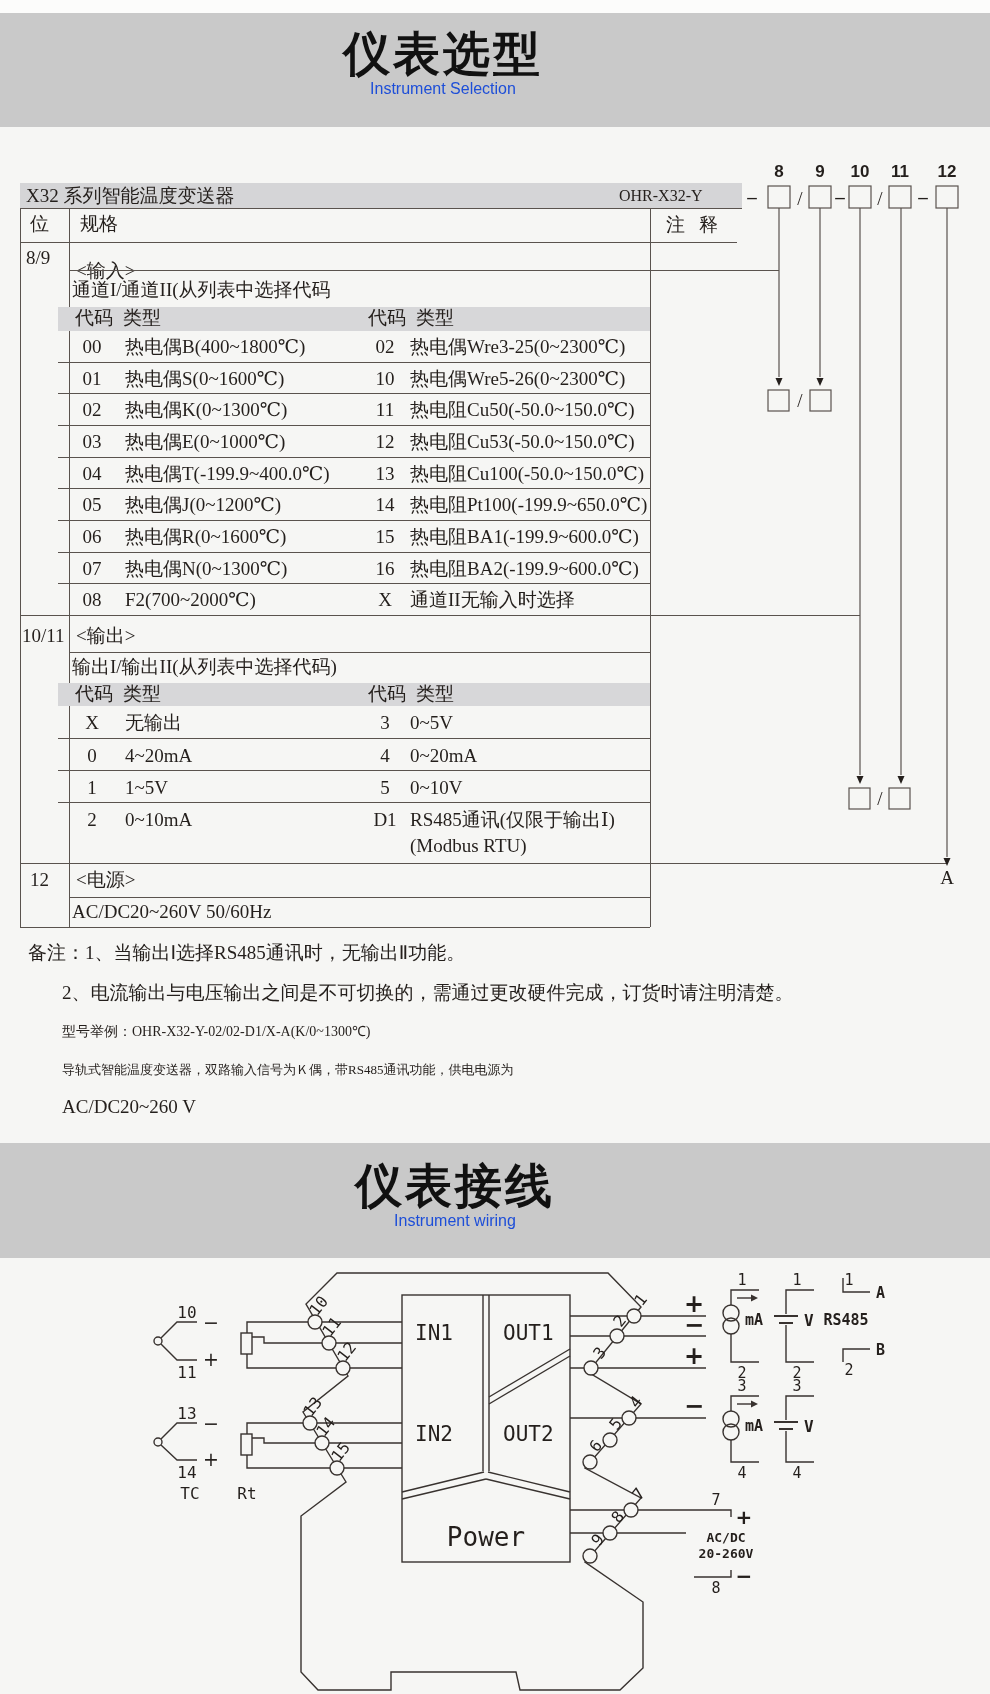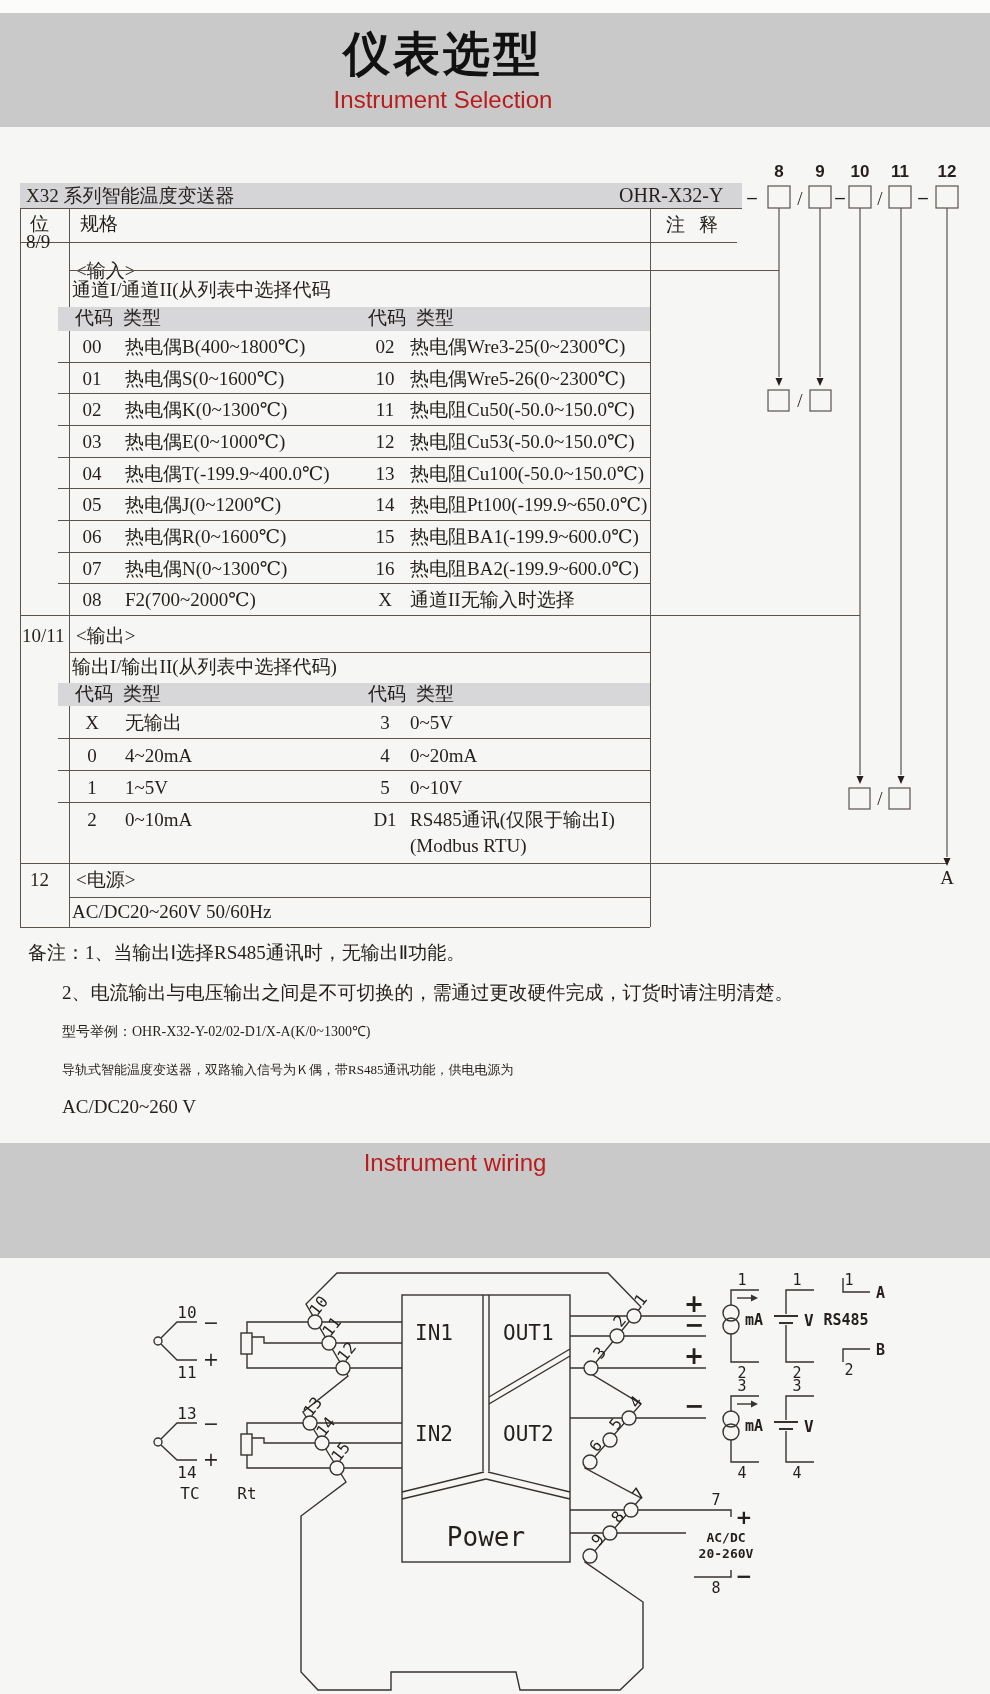--- a/index.html
+++ b/index.html
@@ -4,21 +4,21 @@
 <style>
   html,body{margin:0;padding:0;}
   body{
     width:990px;height:1694px;position:relative;overflow:hidden;
     background:#f6f6f4;color:#241f1c;
     font-family:"Liberation Serif","DejaVu Serif",serif;
   }
   .abs{position:absolute;}
   .band{position:absolute;left:0;width:990px;background:#c9c9c9;text-align:center;}
   .band .cn{font-family:"Liberation Sans","DejaVu Sans",sans-serif;font-weight:900;font-size:47px;letter-spacing:3px;color:#111;line-height:1.1;}
-  .band .en{font-family:"Liberation Sans","DejaVu Sans",sans-serif;font-size:24px;color:#b91c1c;margin-top:6px;}
+  .band .en{font-family:"Liberation Sans","DejaVu Sans",sans-serif;font-size:16px;color:#1d4ed8;margin-top:0;}
   .hline{position:absolute;height:1px;background:#5a534e;}
   .vline{position:absolute;width:1px;background:#5a534e;}
   .gband{position:absolute;background:#d7d7d9;}
   .t{position:absolute;font-size:19px;line-height:24px;white-space:nowrap;text-align:center;}
   .sans{font-family:Liberation Serif, serif;}
   .irow,.orow{position:absolute;left:20px;width:640px;}
   .irow span,.orow span{position:absolute;font-size:19px;line-height:31px;white-space:nowrap;}
   .irow .c1,.orow .c1{left:50px;width:44px;text-align:center;}
   .irow .t1,.orow .t1{left:105px;}
   .irow .c2,.orow .c2{left:343px;width:44px;text-align:center;}
@@ -32,33 +32,33 @@
 
 <div class="abs" style="left:0;top:0;width:990px;height:13px;background:#fcfcfb;"></div>
 
 <div class="band" style="top:13px;height:114px;padding-right:104px;box-sizing:border-box;">
   <div class="cn" style="margin-top:15px;">仪表选型</div>
   <div class="en">Instrument Selection</div>
 </div>
 
 <div class="gband" style="left:20px;top:183px;width:722px;height:25px;background:#d5d5d7;"></div>
 <div class="t" style="left:26px;top:183px;line-height:25px;">X32 系列智能温度变送器</div>
-<div class="t" style="left:619px;top:183px;line-height:25px;font-size:20px;">OHR-X32-Y</div>
+<div class="t" style="left:619px;top:183px;line-height:25px;font-size:16px;">OHR-X32-Y</div>
 
 <div class="hline" style="left:20px;top:208px;width:722px;"></div>
 <div class="hline" style="left:20px;top:242px;width:717px;"></div>
 <div class="vline" style="left:20px;top:208px;height:719px;"></div>
 <div class="vline" style="left:69px;top:208px;height:719px;"></div>
 <div class="vline" style="left:650px;top:208px;height:719px;"></div>
 
 <div class="t" style="left:30px;top:212px;">位</div>
 <div class="t" style="left:80px;top:212px;">规格</div>
 <div class="t" style="left:666px;top:213px;letter-spacing:14px;">注释</div>
 
-<div class="t" style="left:26px;top:230px;">8/9</div>
+<div class="t" style="left:26px;top:246px;">8/9</div>
 <div class="t" style="left:76px;top:259px;">&lt;输入&gt;</div>
 <div class="t" style="left:72px;top:278px;">通道I/通道II(从列表中选择代码</div>
 
 <div class="gband" style="left:58px;top:307px;width:592px;height:24px;"></div>
 <div class="t" style="left:75px;top:306px;">代码</div>
 <div class="t" style="left:123px;top:306px;">类型</div>
 <div class="t" style="left:368px;top:306px;">代码</div>
 <div class="t" style="left:416px;top:306px;">类型</div>
 
 <div class="irow" style="top:331px;">
@@ -225,20 +225,21 @@
   </g>
 </svg>
 
 <div class="t sans" style="left:28px;top:941px;font-size:19px;">备注：1、当输出Ⅰ选择RS485通讯时，无输出Ⅱ功能。</div>
 <div class="t sans" style="left:62px;top:981px;font-size:19px;">2、电流输出与电压输出之间是不可切换的，需通过更改硬件完成，订货时请注明清楚。</div>
 <div class="t sans" style="left:62px;top:1020px;font-size:14px;">型号举例：OHR-X32-Y-02/02-D1/X-A(K/0~1300℃)</div>
 <div class="t sans" style="left:62px;top:1058px;font-size:13px;">导轨式智能温度变送器，双路输入信号为Ｋ偶，带RS485通讯功能，供电电源为</div>
 <div class="t sans" style="left:62px;top:1095px;font-size:19px;">AC/DC20~260 V</div>
 
 <div class="band" style="top:1143px;height:115px;padding-right:80px;box-sizing:border-box;">
+  <div class="cn" style="margin-top:17px;">仪表接线</div>
   <div class="en">Instrument wiring</div>
 </div>
 
 <svg style="top:1258px;" width="990" height="436" viewBox="0 1258 990 436">
   <g stroke="#38322f" stroke-width="1.4" fill="none">
 
     <path d="M337,1273 L608,1273 L641,1307 L588,1372 L641,1404 L585,1468 L641,1498 L585,1562 L643,1602 L643,1668 L620,1690 L520,1690 L516,1672 L391,1672 L391,1690 L318,1690 L301,1672 L301,1516 L346,1482 L303,1412 L348,1376 L306,1304 Z"></path>
 
     <rect x="402" y="1295" width="168" height="267"></rect>
 

